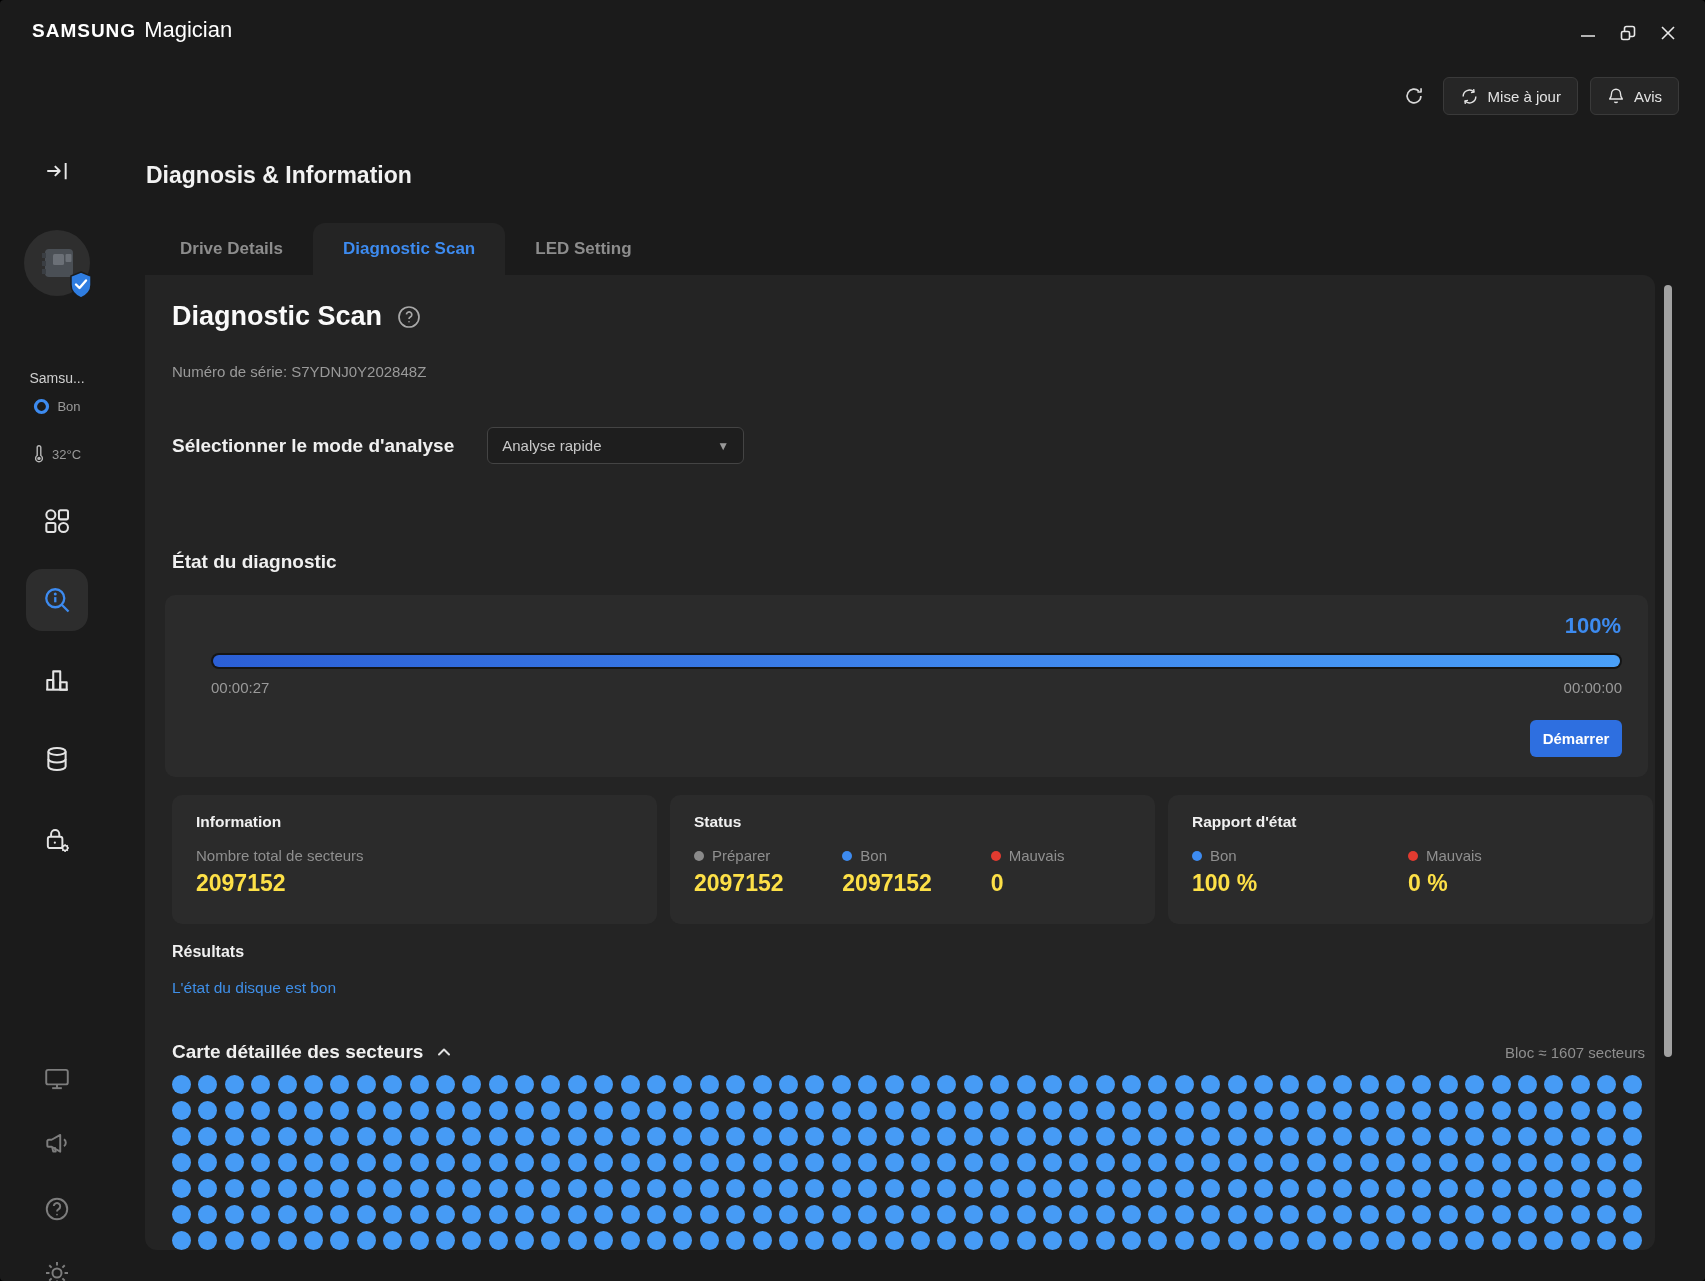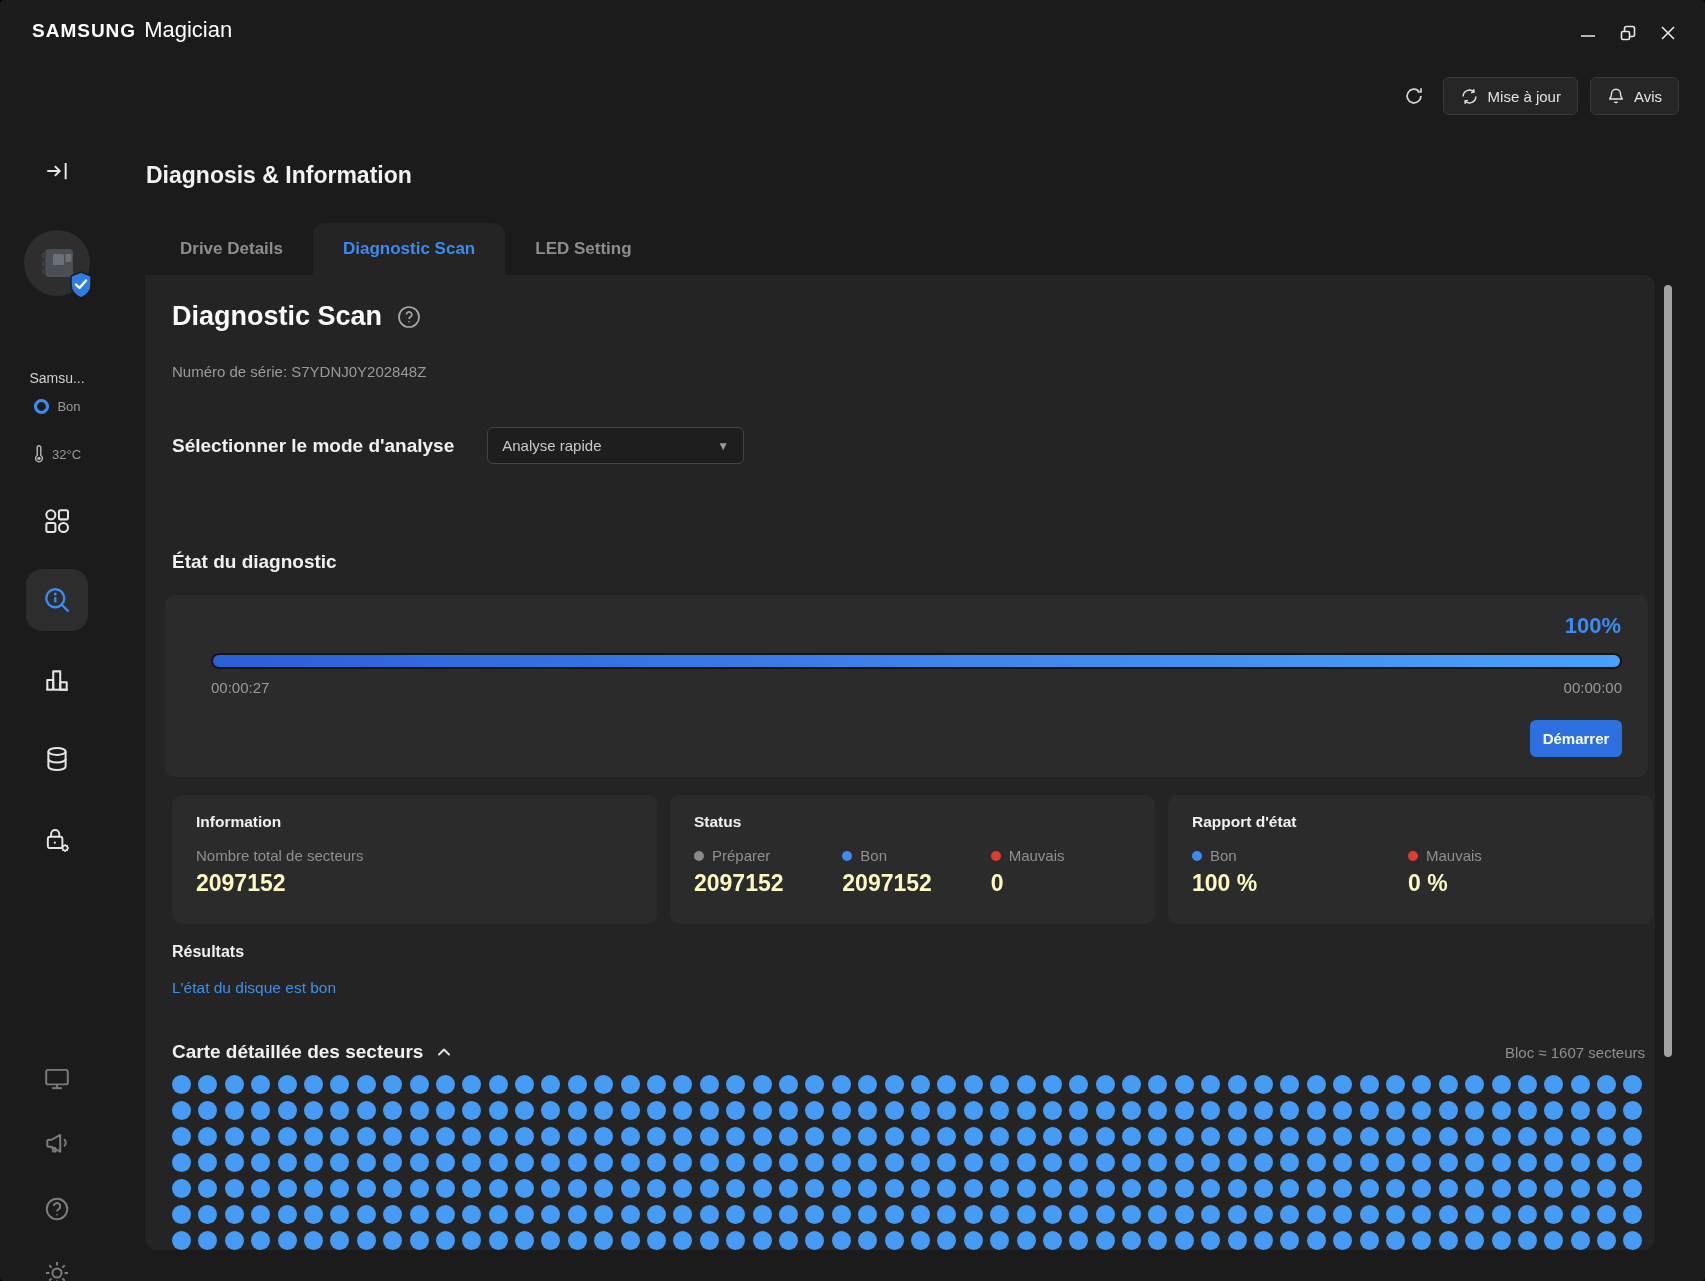--- a/index.html
+++ b/index.html
@@ -62,21 +62,21 @@
   .start-btn { position:absolute; right:26px; bottom:20px; width:92px; height:37px; background:#2e6fe0; border:none; border-radius:6px; color:#fff; font-size:15px; font-weight:700; font-family:inherit; }
 
   .cards { position:absolute; left:27px; top:520px; display:flex; gap:13px; }
   .card { width:485px; height:129px; background:#2b2b2b; border-radius:10px; position:relative; padding:18px 24px; }
   .card-title { color:#f0f0f0; font-size:15.5px; font-weight:700; }
   .stat-cols { position:absolute; left:24px; right:16px; top:52px; display:flex; }
   .stat { width:178px; }
   .stat.wide { width:216px; }
   .stat-label { display:flex; align-items:center; gap:8px; color:#8f8f8f; font-size:15px; }
   .dot9 { width:10px; height:10px; border-radius:50%; display:inline-block; }
-  .stat-value { margin-top:6px; color:#fef9c3; font-size:23px; font-weight:700; }
+  .stat-value { margin-top:6px; color:#fde047; font-size:23px; font-weight:700; }
 
   .results-h { position:absolute; left:27px; top:668px; font-size:16px; }
   .result-link { position:absolute; left:27px; top:704px; color:#3f8fe8; font-size:15.5px; }
 
   .map-head { position:absolute; left:27px; top:766px; right:10px; display:flex; align-items:center; }
   .map-title { display:flex; align-items:center; gap:12px; }
   .block-info { margin-left:auto; color:#8f8f8f; font-size:15px; }
 
   .sector-grid { position:absolute; left:27px; top:800px; right:12px; bottom:-10px; overflow:hidden; display:flex; flex-direction:column; gap:7px; }
   .dot-row { display:flex; gap:7.4px; }

